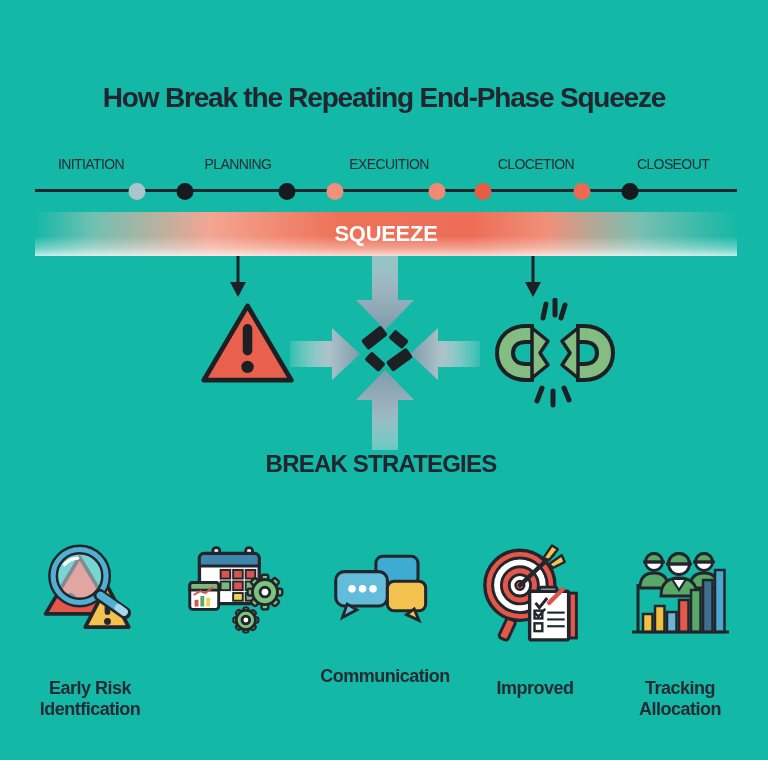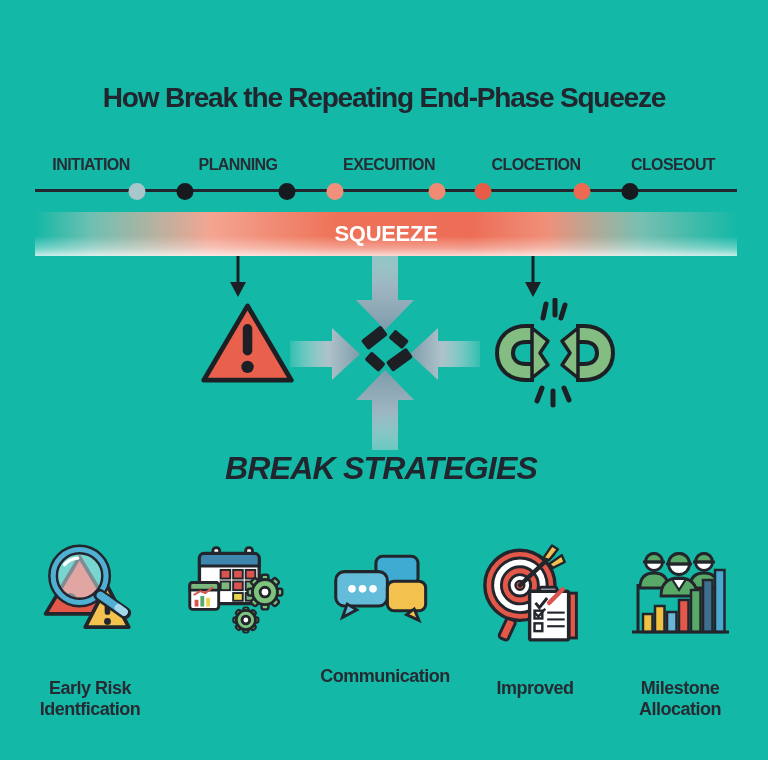--- a/index.html
+++ b/index.html
@@ -8,21 +8,21 @@
   .abs{position:absolute;}
 
   .title{
     top:82px;left:50%;transform:translateX(-50%);
     font-size:28px;font-weight:700;letter-spacing:-1.2px;
     color:#20252e;white-space:nowrap;
   }
 
   .phase-label{
     top:156px;transform:translateX(-50%);
-    font-size:16px;font-weight:700;letter-spacing:-0.6px;
+    font-size:14px;font-weight:400;letter-spacing:-0.6px;
     color:#272c34;white-space:nowrap;
   }
 
   .timeline-line{
     top:189px;left:35px;width:702px;height:3px;background:#23272d;z-index:3;
   }
 
   .squeeze-bar{
     top:212px;left:35px;width:702px;height:44px;z-index:1;
     background:
@@ -41,21 +41,21 @@
   .squeeze-text{
     font-size:22px;font-weight:700;letter-spacing:-0.3px;color:#ffffff;white-space:nowrap;
   }
 
   .dot{
     top:183px;width:17px;height:17px;border-radius:50%;z-index:4;transform:translateX(-50%);
   }
 
   .break-heading{
     top:450px;left:381px;transform:translateX(-50%);
-    font-size:32px;font-weight:700;letter-spacing:-0.8px;color:#20252e;white-space:nowrap;font-style:italic;
+    font-size:24px;font-weight:700;letter-spacing:-0.8px;color:#20252e;white-space:nowrap;
   }
 
   .strategy{top:536px;width:150px;height:200px;}
   .strategy .icon-box{position:absolute;}
   .strategy-label{
     position:absolute;left:0;width:150px;text-align:center;
     font-size:18px;font-weight:700;letter-spacing:-0.5px;line-height:21px;color:#262b33;
   }
   .strategy-label span{display:block;}
 </style>
@@ -307,18 +307,18 @@
         <rect x="43" y="74" width="9.5" height="20" fill="#6ab4d8"></rect>
         <rect x="55" y="62" width="9.5" height="32" fill="#e4584a"></rect>
         <rect x="67" y="52" width="9.5" height="42" fill="#58a868"></rect>
         <rect x="79" y="42" width="9.5" height="52" fill="#3e6f8e"></rect>
         <rect x="91" y="32" width="9.5" height="62" fill="#4aa8d0"></rect>
       </g>
       <line x1="14" y1="46" x2="14" y2="94" stroke="#22262c" stroke-width="3"></line>
       <line x1="8" y1="94" x2="105" y2="94" stroke="#22262c" stroke-width="3"></line>
     </svg>
     <div class="strategy-label" style="top:142px">
-      <span>Milestone</span>
+      <span>Tracking</span>
       <span>Allocation</span>
     </div>
   </div>
 
 </div>
 
 </body></html>

